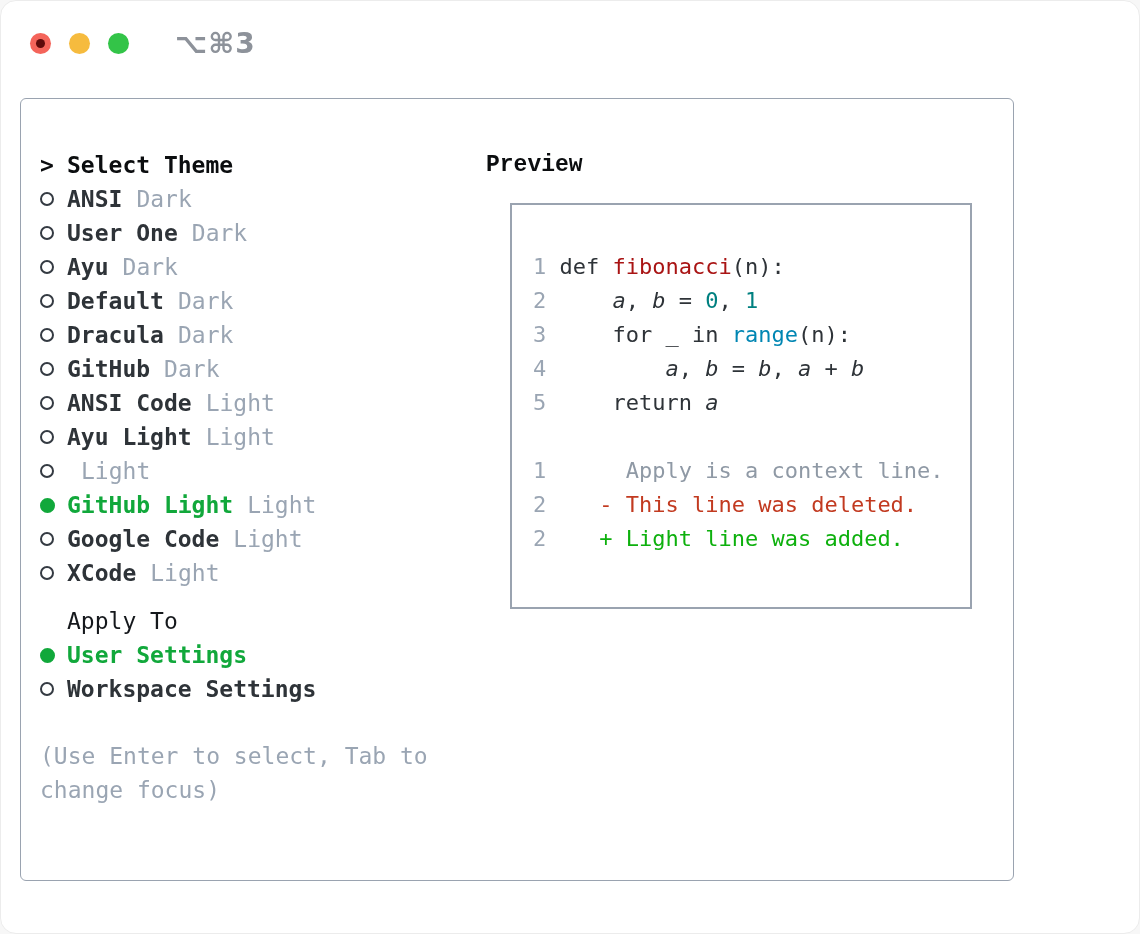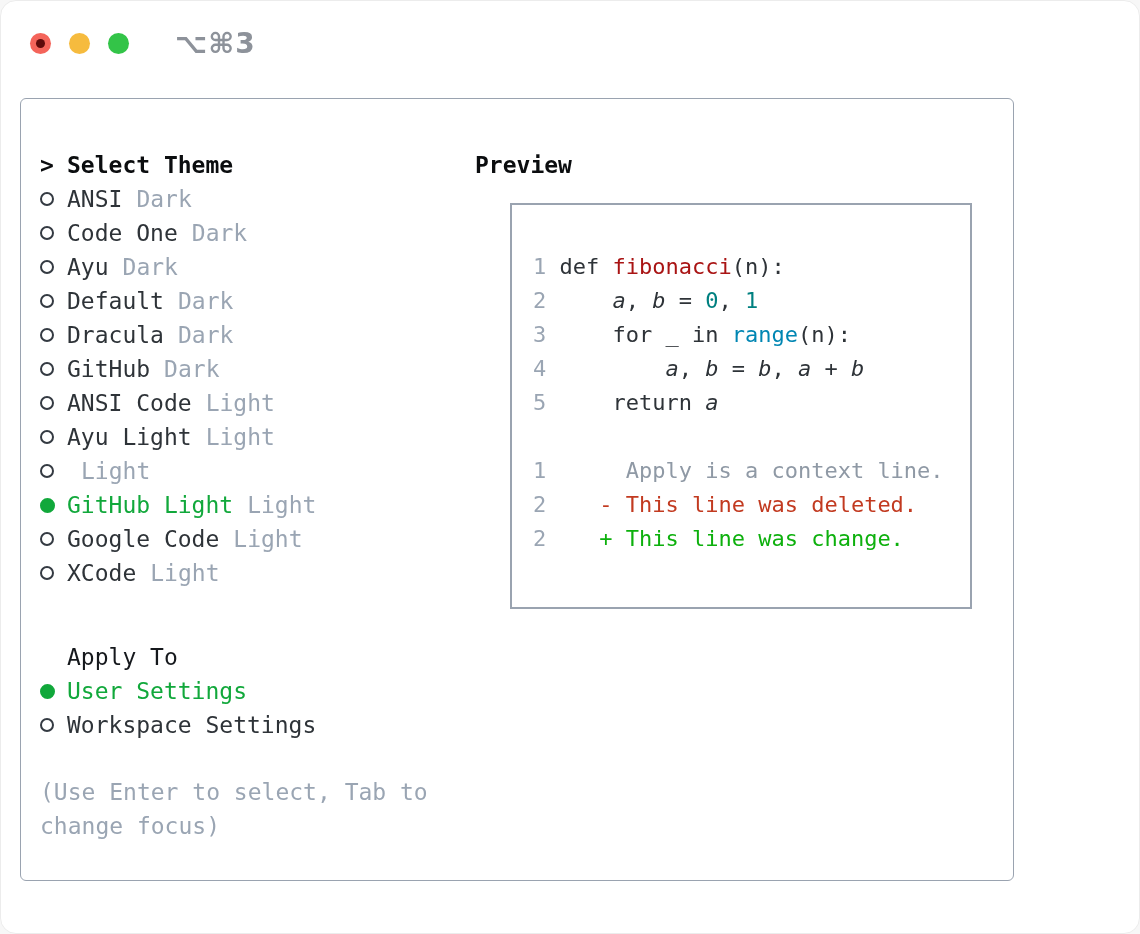--- a/index.html
+++ b/index.html
@@ -48,30 +48,30 @@
   }
 
   
   .left-col { position:absolute; left:19px; top:49px; font-size:23px; line-height:34px; color:var(--c-text-dark); }
   .row { display:flex; align-items:center; height:34px; white-space:pre; }
   .bullet { width:27px; display:flex; align-items:center; flex:0 0 27px; }
   .dot { width:14px; height:14px; border:2px solid #343a42; border-radius:50%; }
   .dot.on { width:15px; height:15px; border-color:var(--c-selected-green); background:var(--c-selected-green); }
   .prompt-prefix { font-weight:700; color:var(--c-heading); }
   .header-row { font-weight:700; color:var(--c-heading); }
-  .name { color:var(--c-text-dark); }
+  .name { color:var(--c-text-dark);font-weight:bold; }
   .name.sel { color:var(--c-selected-green); }
   .tag { color:var(--c-muted-gray); margin-left:14px; }
-  .apply-section { margin-top:50px; }
+  .apply-section { margin-top:14px; }
   .apply-label { padding-left:27px; color:#15181c; height:34px; line-height:34px; }
   .hint { margin-top:33px; width:440px; color:var(--c-muted-gray); line-height:34px; }
 
   
-  .preview-label { position:absolute; left:454px; top:49px; height:34px; line-height:34px;
-                   font-size:23px; font-weight:700; color:var(--c-heading); }
+  .preview-label { position:absolute; left:465px; top:49px; height:34px; line-height:34px;
+                   font-size:23px; font-weight:700; color:var(--c-heading);font-family:Liberation Mono, monospace; }
   .preview-box {
     position:absolute; left:489px; top:104px; width:462px; height:406px;
     border:2px solid var(--c-border-gray); background:#fff;
     padding:45px 0 0 21px; overflow:hidden;
   }
   .code-line { height:34px; line-height:34px; font-size:22px; white-space:pre; color:var(--c-text-dark); }
   .ln { color:var(--c-muted-gray); }
   .tk-code    { color:var(--c-text-dark); }
   .tk-title   { color:var(--c-function-red); }
   .tk-num     { color:var(--c-number-teal); }
@@ -96,21 +96,21 @@
   </div>
 
   <div class="panel">
 
     <div class="left-col">
       <div class="row header-row">
         <span class="bullet prompt-prefix">&gt;</span><span>Select Theme</span>
       </div>
       <div id="theme-rows">
           <div class="row"><span class="bullet"><span class="dot"></span></span><span class="name">ANSI</span><span class="tag">Dark</span></div>
-          <div class="row"><span class="bullet"><span class="dot"></span></span><span class="name">Code One</span><span class="tag">Dark</span></div>
+          <div class="row"><span class="bullet"><span class="dot"></span></span><span class="name">User One</span><span class="tag">Dark</span></div>
           <div class="row"><span class="bullet"><span class="dot"></span></span><span class="name">Ayu</span><span class="tag">Dark</span></div>
           <div class="row"><span class="bullet"><span class="dot"></span></span><span class="name">Default</span><span class="tag">Dark</span></div>
           <div class="row"><span class="bullet"><span class="dot"></span></span><span class="name">Dracula</span><span class="tag">Dark</span></div>
           <div class="row"><span class="bullet"><span class="dot"></span></span><span class="name">GitHub</span><span class="tag">Dark</span></div>
           <div class="row"><span class="bullet"><span class="dot"></span></span><span class="name">ANSI Code</span><span class="tag">Light</span></div>
           <div class="row"><span class="bullet"><span class="dot"></span></span><span class="name">Ayu Light</span><span class="tag">Light</span></div>
           <div class="row"><span class="bullet"><span class="dot"></span></span><span class="tag">Light</span></div>
           <div class="row"><span class="bullet"><span class="dot on"></span></span><span class="name sel">GitHub Light</span><span class="tag">Light</span></div>
           <div class="row"><span class="bullet"><span class="dot"></span></span><span class="name">Google Code</span><span class="tag">Light</span></div>
           <div class="row"><span class="bullet"><span class="dot"></span></span><span class="name">XCode</span><span class="tag">Light</span></div>
@@ -131,18 +131,18 @@
     <div class="preview-box">
       <div id="code-lines">
           <div class="code-line"><span class="ln">1</span><span class="tk-code"> def </span><span class="tk-title">fibonacci</span><span class="tk-code">(n):</span></div>
           <div class="code-line"><span class="ln">2</span><span class="tk-code">     </span><span class="tk-var">a</span><span class="tk-code">, </span><span class="tk-var">b</span><span class="tk-code"> = </span><span class="tk-num">0</span><span class="tk-code">, </span><span class="tk-num">1</span></div>
           <div class="code-line"><span class="ln">3</span><span class="tk-code">     for _ in </span><span class="tk-builtin">range</span><span class="tk-code">(n):</span></div>
           <div class="code-line"><span class="ln">4</span><span class="tk-code">         </span><span class="tk-var">a</span><span class="tk-code">, </span><span class="tk-var">b</span><span class="tk-code"> = </span><span class="tk-var">b</span><span class="tk-code">, </span><span class="tk-var">a</span><span class="tk-code"> + </span><span class="tk-var">b</span></div>
           <div class="code-line"><span class="ln">5</span><span class="tk-code">     return </span><span class="tk-var">a</span></div>
           <div class="code-line"><span class="ln"></span></div>
           <div class="code-line"><span class="ln">1</span><span class="tk-context">      Apply is a context line.</span></div>
           <div class="code-line"><span class="ln">2</span><span class="tk-del">    - This line was deleted.</span></div>
-          <div class="code-line"><span class="ln">2</span><span class="tk-add">    + This line was change.</span></div>
+          <div class="code-line"><span class="ln">2</span><span class="tk-add">    + Light line was added.</span></div>
         </div>
     </div>
 
   </div>
 </div>
 
 </body></html>

